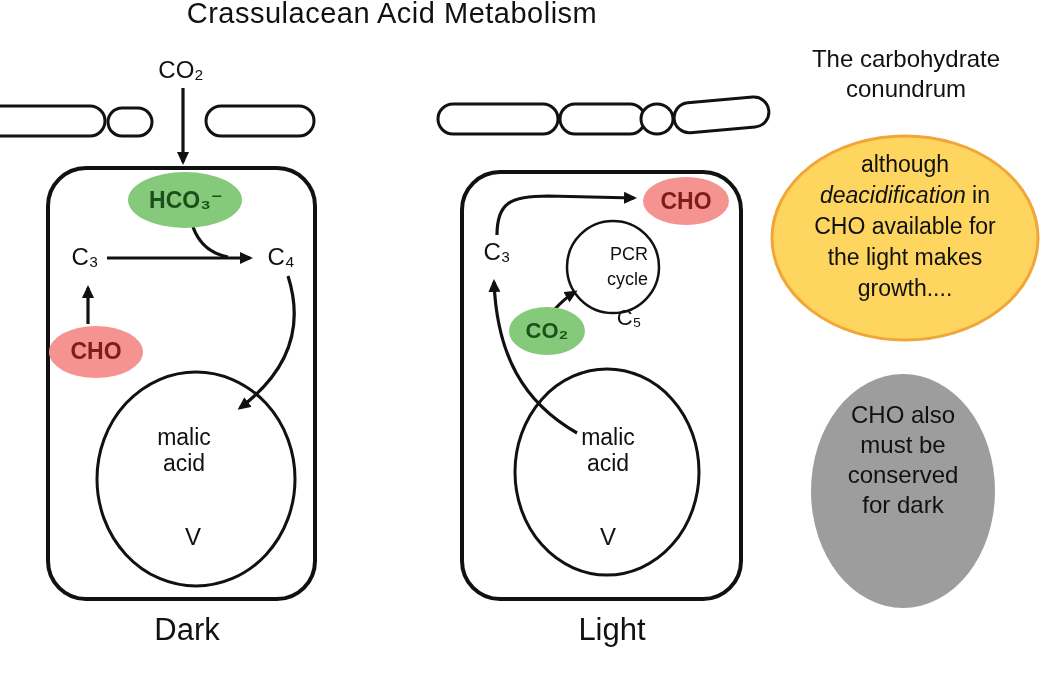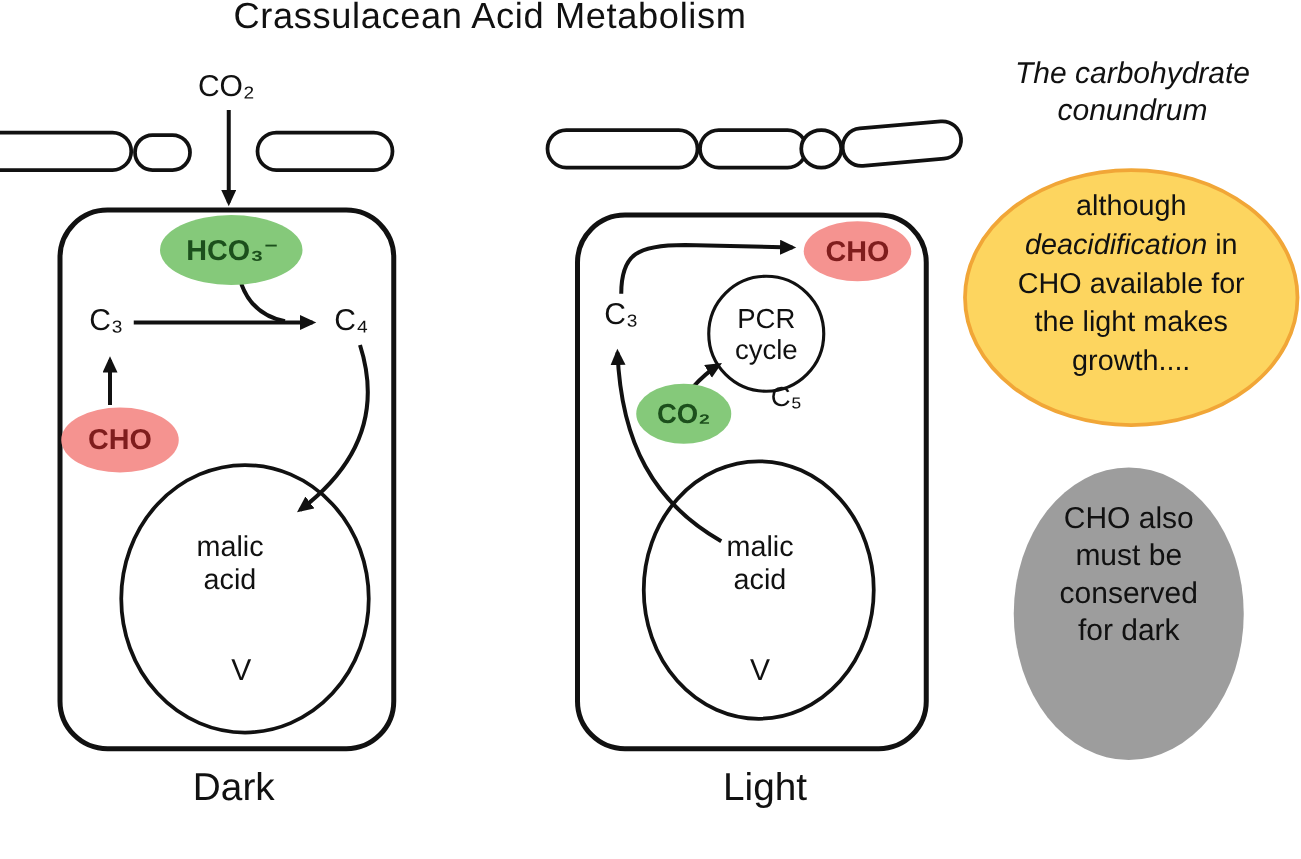--- a/index.html
+++ b/index.html
@@ -13,27 +13,27 @@
     white-space:nowrap;text-align:center;color:#111;line-height:1.1;
   }
   .wrap{white-space:normal;}
   .title{font-size:29px;letter-spacing:.5px;}
   .lbl24{font-size:24px;}
   .lbl23{font-size:23px;}
   .lbl22{font-size:22px;}
   .big{font-size:31px;}
   .greentxt{color:#1c4f1c;font-weight:bold;}
   .redtxt{color:#7f1d1d;font-weight:bold;}
-  .heading{font-size:24px;line-height:30px;width:250px;font-style:italic;}
+  .heading{font-size:24px;line-height:30px;width:250px;}
   .bubble-lines{position:absolute;transform:translateX(-50%);text-align:center;}
   .yline{font-size:23px;line-height:31px;white-space:nowrap;}
   .gline{font-size:24px;line-height:30px;white-space:nowrap;}
   .it{font-style:italic;}
   .malic{font-size:23px;line-height:26px;width:80px;}
-  .pcr{font-size:22px;line-height:25px;width:70px;}
+  .pcr{font-size:18px;line-height:25px;width:70px;text-align:right;}
 </style>
 </head>
 <body>
 
 <div class="stage">
 
   <svg width="1041" height="687" viewBox="0 0 1041 687">
     <defs>
       <marker id="ah" markerUnits="userSpaceOnUse" markerWidth="18" markerHeight="16" refX="10" refY="6" orient="auto">
         <path d="M0,0 L13,6 L0,12 Z" fill="#111"></path>

